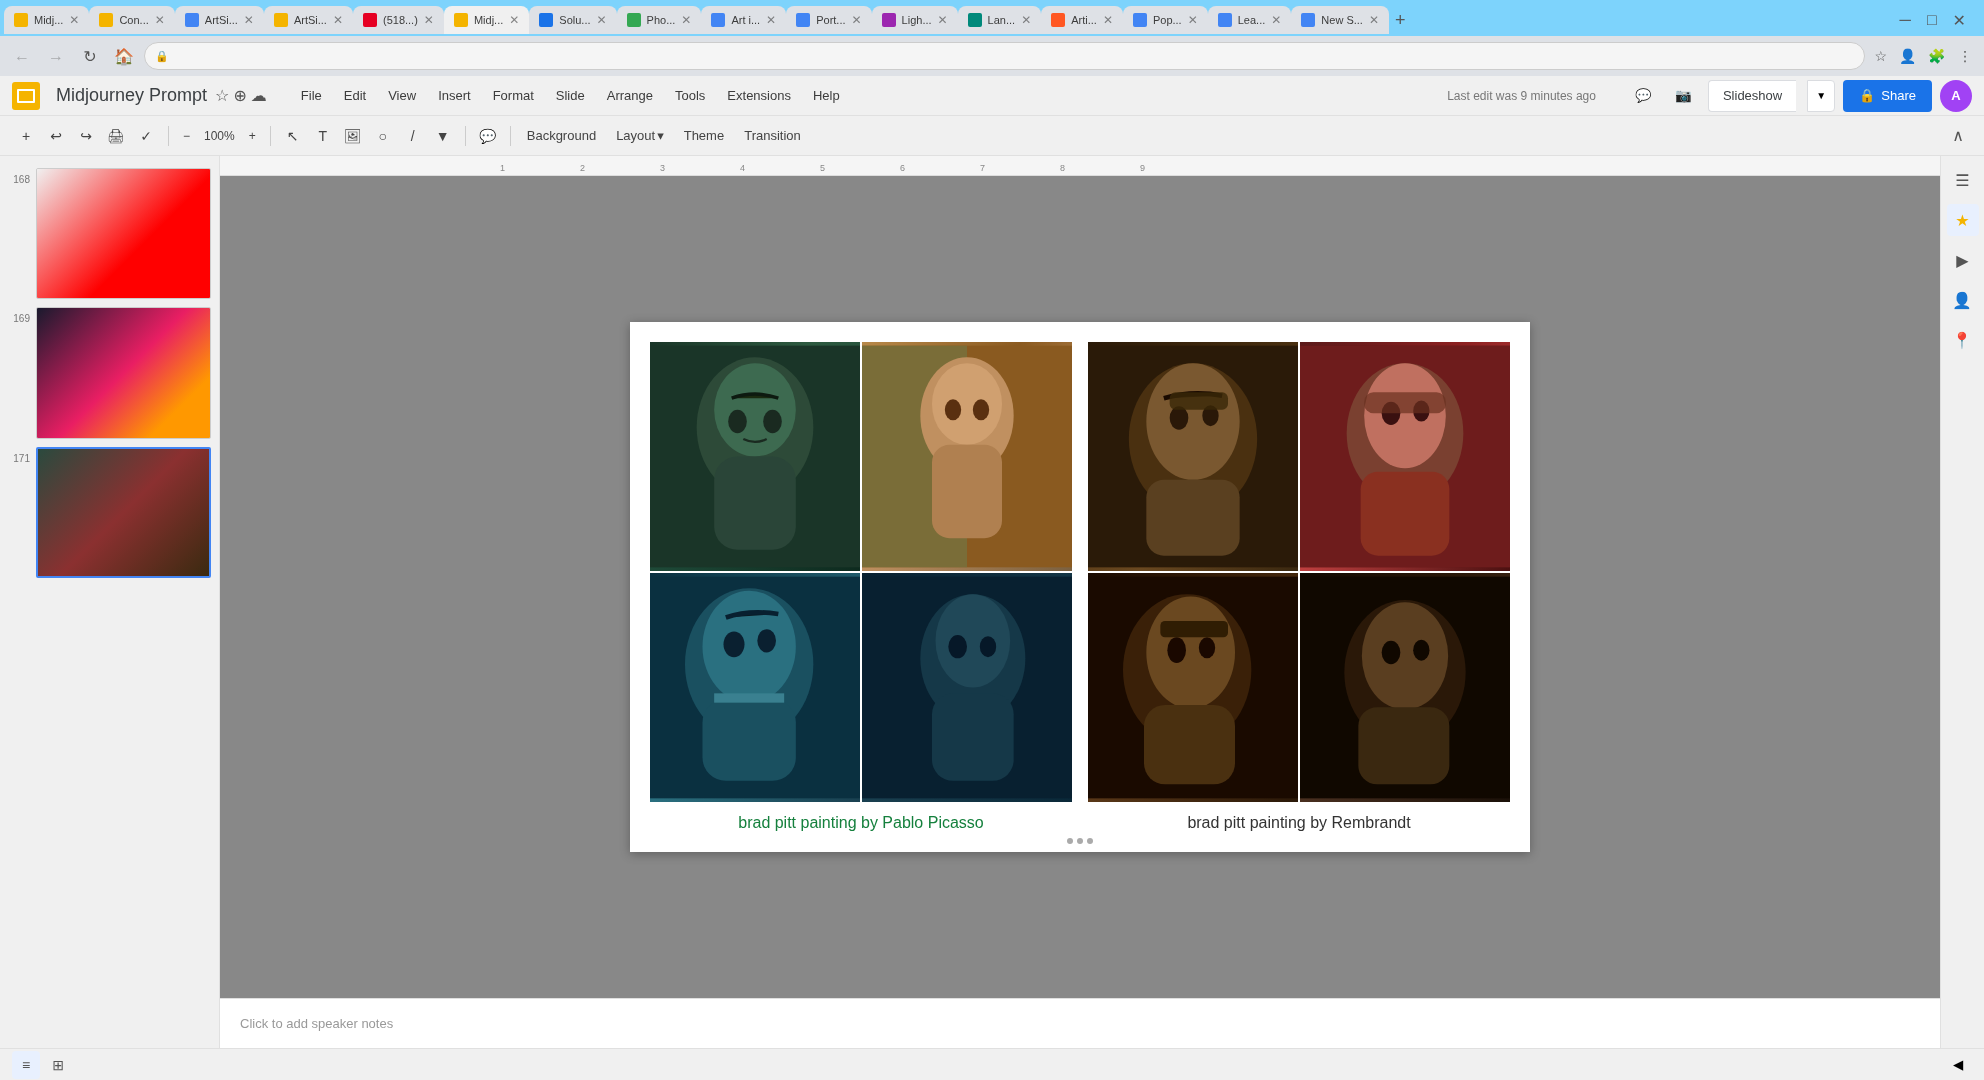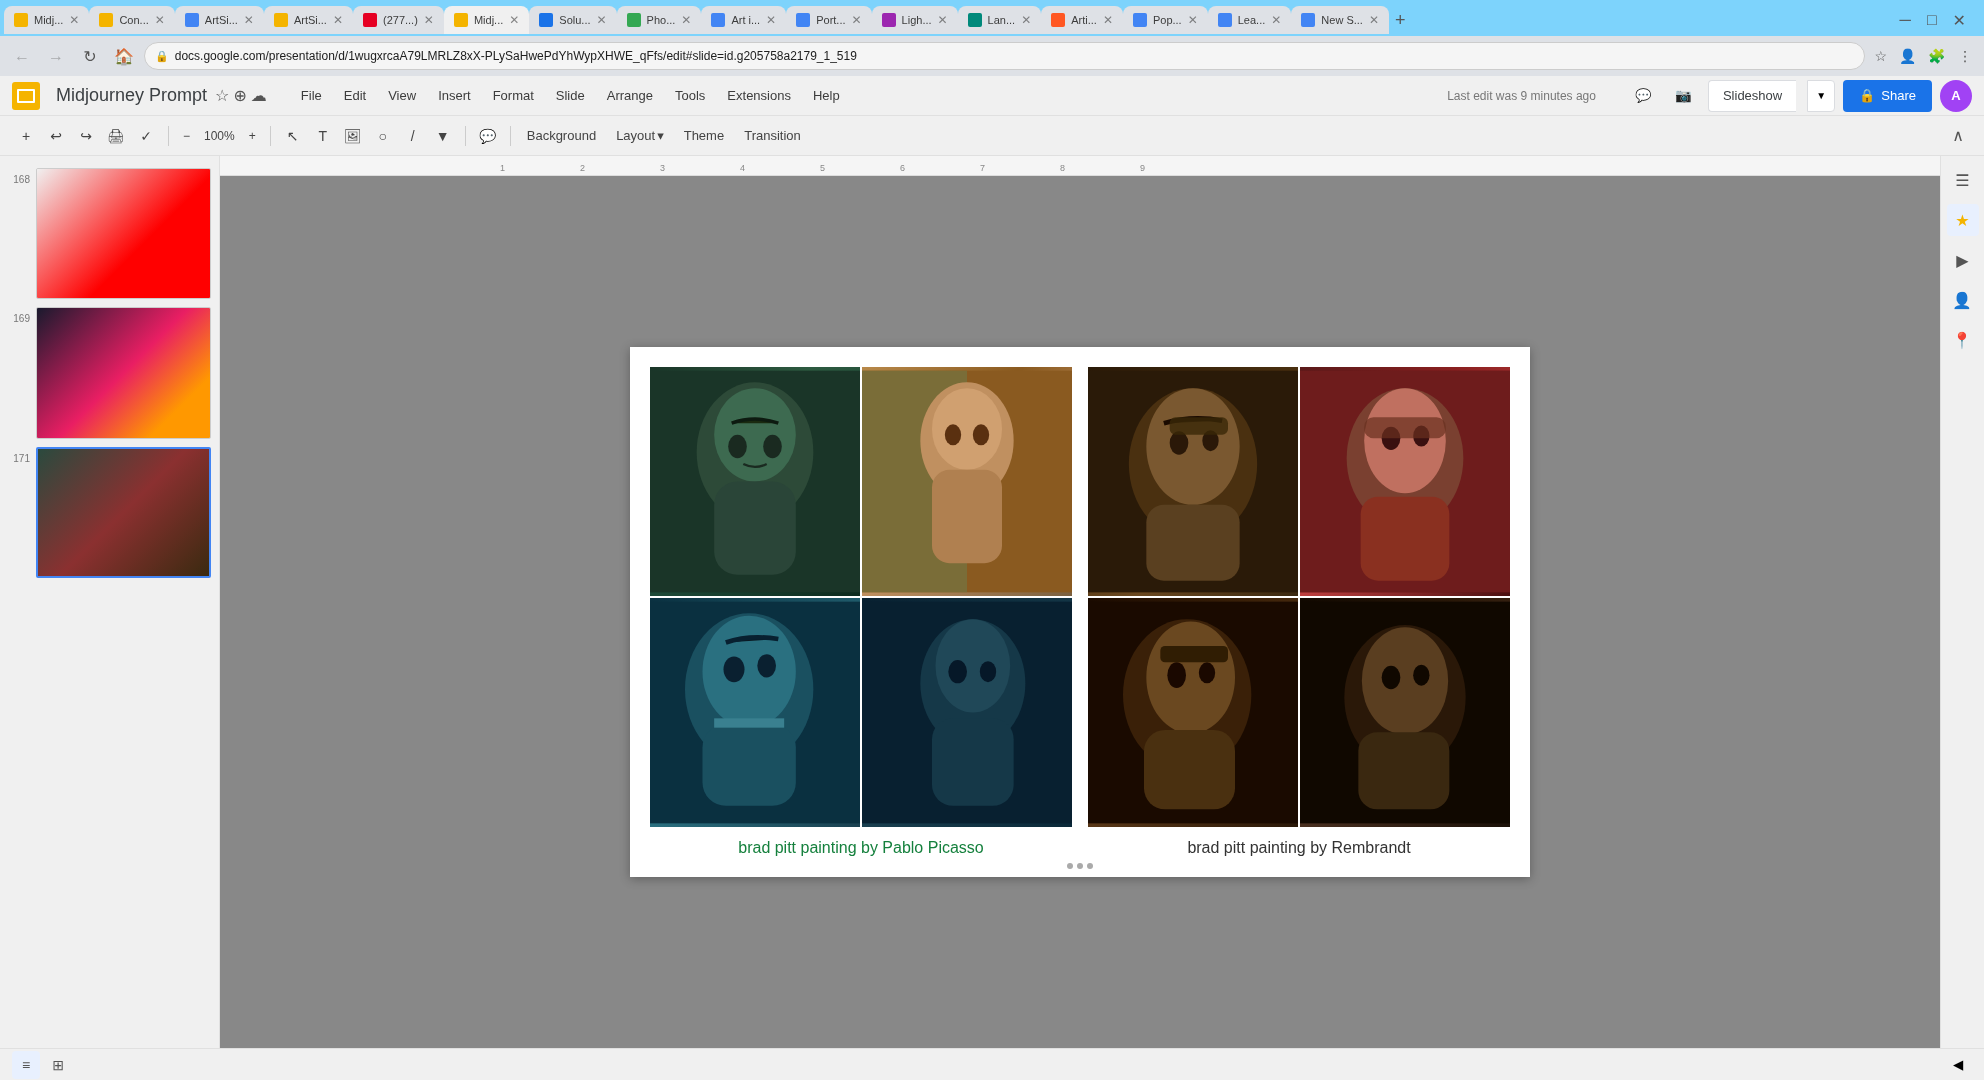--- a/index.html
+++ b/index.html
@@ -134,21 +134,21 @@
       <span class="tab-title">ArtSi...</span>
       <span class="tab-close">✕</span>
     </div>
     <div class="tab">
       <div class="tab-favicon fav-slides"></div>
       <span class="tab-title">ArtSi...</span>
       <span class="tab-close">✕</span>
     </div>
     <div class="tab">
       <div class="tab-favicon fav-pinterest"></div>
-      <span class="tab-title">(277...)</span>
+      <span class="tab-title">(518...)</span>
       <span class="tab-close">✕</span>
     </div>
     <div class="tab active">
       <div class="tab-favicon fav-slides"></div>
       <span class="tab-title">Midj...</span>
       <span class="tab-close">✕</span>
     </div>
     <div class="tab">
       <div class="tab-favicon fav-solutions"></div>
       <span class="tab-title">Solu...</span>
@@ -207,21 +207,20 @@
     </div>
   </div>
 
   <div class="address-bar-row">
     <button class="nav-btn disabled">←</button>
     <button class="nav-btn disabled">→</button>
     <button class="nav-btn">↻</button>
     <button class="nav-btn">🏠</button>
     <div class="address-bar">
       <span class="lock-icon">🔒</span>
-      <span class="address-url">docs.google.com/presentation/d/1wugxrcaA79LMRLZ8xX-PLySaHwePdYhWypXHWE_qFfs/edit#slide=id.g205758a2179_1_519</span>
     </div>
     <div class="browser-action-icons">
       <span>☆</span>
       <span>👤</span>
       <span>🧩</span>
       <span>⋮</span>
     </div>
   </div>
 </div>
 
@@ -467,20 +466,23 @@
           </div>
 
           <div class="slide-dot-nav">
             <div class="slide-dot"></div>
             <div class="slide-dot"></div>
             <div class="slide-dot"></div>
           </div>
         </div>
       </div>
 
+      <div class="speaker-notes">
+        <span class="speaker-notes-text">Click to add speaker notes</span>
+      </div>
     </div>
 
     <div class="right-sidebar">
       <button class="right-sidebar-btn">☰</button>
       <button class="right-sidebar-btn active" style="color: #f4b400;">★</button>
       <button class="right-sidebar-btn">▶</button>
       <button class="right-sidebar-btn">👤</button>
       <button class="right-sidebar-btn">📍</button>
     </div>
 

